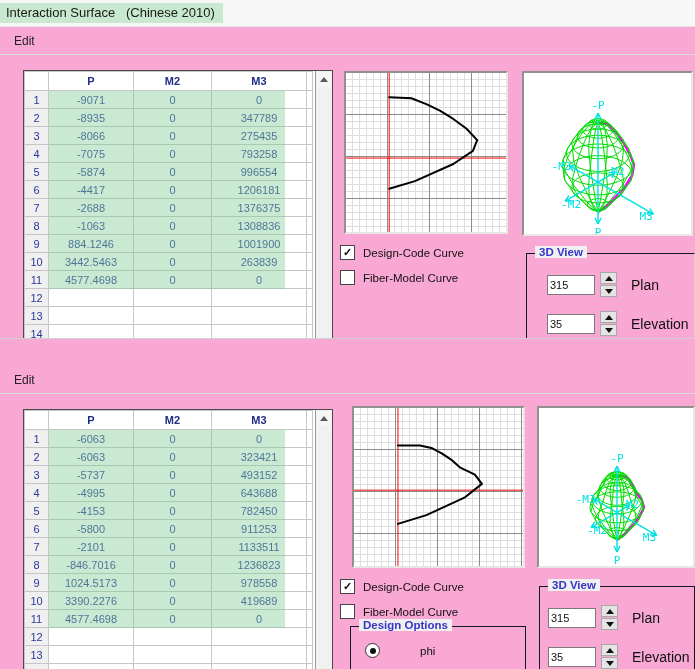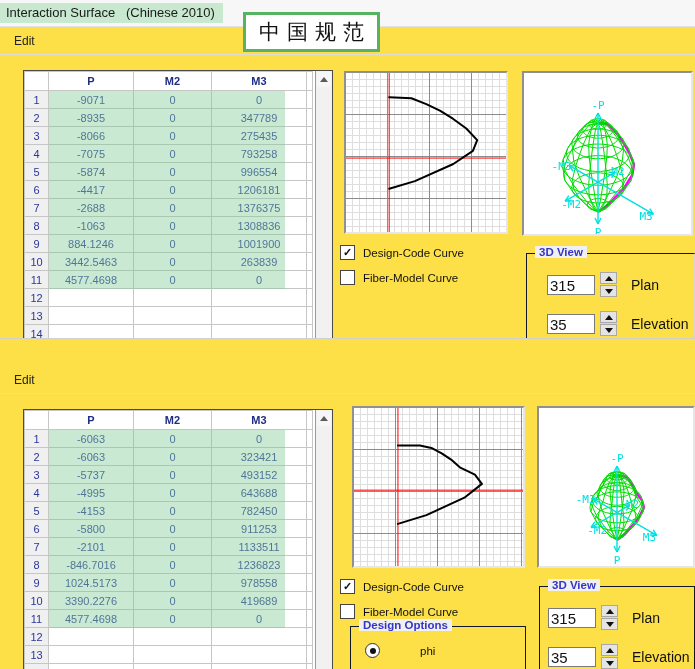--- a/index.html
+++ b/index.html
@@ -1,18 +1,18 @@
 <!DOCTYPE html>
 <html><head>
 <meta charset="utf-8">
 <style>
   html,body{margin:0;padding:0;}
   body{width:695px;height:669px;position:relative;overflow:hidden;
        font-family:"Liberation Sans",sans-serif;background:#e8e8e8;}
-  .win{position:absolute;left:0;width:695px;background:#fde047;overflow:hidden;}
+  .win{position:absolute;left:0;width:695px;background:#f9a8d4;overflow:hidden;}
   .w0{top:0;height:338px;}
   .w1{top:338px;height:331px;border-top:1px solid #d0d0d0;}
   .titlebar{position:absolute;left:0;top:0;width:100%;height:26px;background:#f7f7f7;
             border-bottom:1px solid #e2e2e2;}
   .title-hl{position:absolute;left:0;top:3px;font-size:13px;color:#1a1a1a;
             background:#c8e8d0;padding:2px 8px 3px 6px;white-space:pre;}
   .menubar{position:absolute;left:0;top:27px;width:100%;height:26px;}
   .menu-item{position:absolute;left:14px;top:7px;font-size:12px;color:#222;}
   .clientline{position:absolute;left:0;top:54px;width:100%;height:1px;background:#dcdcdc;}
   .annot{position:absolute;background:#fff;border:3px solid #57b262;color:#111;
@@ -77,39 +77,38 @@
   .design-options{left:350px;top:287px;width:174px;height:60px;}
   .radiorow{position:absolute;left:14px;top:16px;display:flex;align-items:center;font-size:11.5px;color:#111;gap:32px;}
   .radio{width:13px;height:13px;border:1px solid #333;border-radius:50%;margin-right:8px;
          display:flex;align-items:center;justify-content:center;background:#fff;}
   .radio .dot{width:6px;height:6px;border-radius:50%;background:#111;}
 
   
   .spinrow{position:absolute;display:flex;align-items:center;}
   .w0 .spinrow{left:20px;} .w1 .spinrow{left:8px;}
   .spin-1{top:18px;} .spin-2{top:57px;}
-  .spinval{width:42px;height:16px;border:1px solid #7a7a7a;font-size:15px;
+  .spinval{width:42px;height:16px;border:1px solid #7a7a7a;font-size:11px;
            font-family:"Liberation Sans",sans-serif;padding:1px 2px;color:#111;background:#fff;}
   .spinbtns{display:flex;flex-direction:column;margin-left:5px;}
   .spinbtn{width:15px;height:10px;background:#e4e4e4;border:1px solid #a8a8a8;
            display:flex;align-items:center;justify-content:center;margin-bottom:1px;}
   .tri-up{width:0;height:0;border-left:4px solid transparent;border-right:4px solid transparent;
           border-bottom:5px solid #111;}
   .tri-dn{width:0;height:0;border-left:4px solid transparent;border-right:4px solid transparent;
           border-top:5px solid #111;}
   .spinlabel{margin-left:14px;font-size:14px;color:#111;white-space:nowrap;}
 </style>
 </head>
 <body>
 
 <div class="win w0">
   <div class="titlebar">
     <span class="title-hl">Interaction Surface   (Chinese 2010)</span>
   </div>
-  <div class="annot">中国规范</div>
   <div class="menubar">
     <span class="menu-item">Edit</span>
   </div>
   <div class="clientline"></div>
 
   <div class="tablewrap">
     <table class="itable">
       <colgroup>
           <col class="col-rn">
           <col class="col-p">

